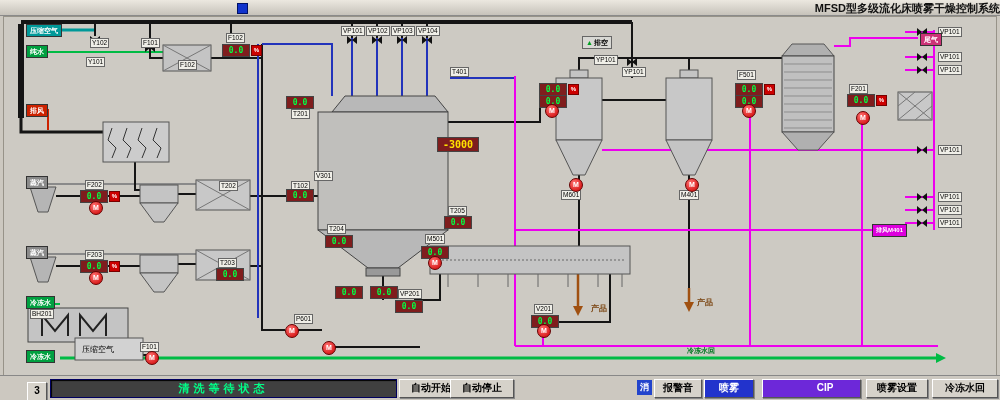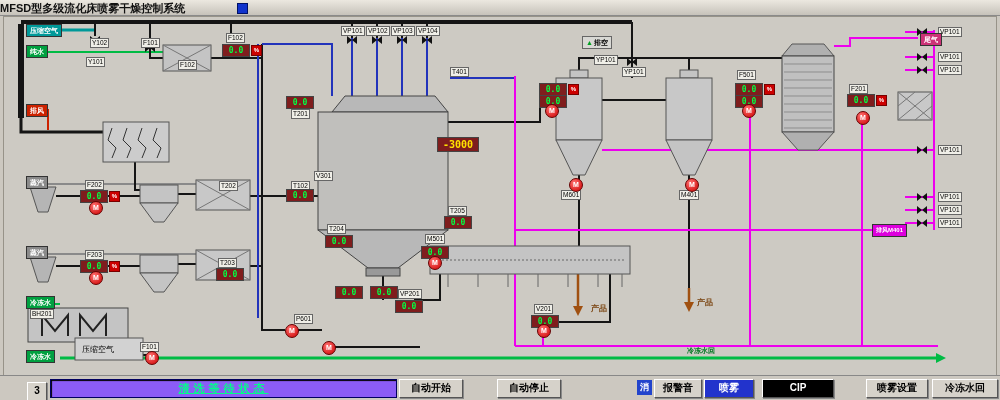--- a/index.html
+++ b/index.html
@@ -1,21 +1,21 @@
 <!DOCTYPE html>
 <html><head>
 <meta charset="utf-8">
 <style>
   html,body{margin:0;padding:0;background:#9a968e;}
   .screen{position:relative;width:1000px;height:400px;background:#ccc8c0;overflow:hidden;
           font-family:"Liberation Sans","DejaVu Sans",sans-serif;}
   
   .titlebar{position:absolute;left:0;top:0;width:1000px;height:15px;
             background:linear-gradient(#ece8e0,#c6c2ba);border-bottom:1px solid #8a8a8a;}
-  .titlebar .title{position:absolute;left:0;right:0;text-align:left;top:1px;
+  .titlebar .title{position:absolute;left:0;right:0;text-align:right;top:1px;
                    font-size:11px;font-weight:bold;color:#111;}
   .titlebar .company{position:absolute;right:6px;top:2px;font-size:9px;color:#222;}
   .appicon{position:absolute;left:237px;top:3px;width:9px;height:9px;background:#1133cc;border:1px solid #001166;}
   
   .frame{position:absolute;left:3px;top:16px;width:992px;height:358px;
          background:#cdcac3;border:1px solid #979389;}
   
   .tag{position:absolute;font-size:6.5px;line-height:8px;background:#f0efe8;border:1px solid #666;
        padding:0 1px;color:#000;white-space:nowrap;z-index:20;}
   
@@ -52,24 +52,24 @@
   .watermark span{color:#f01010;
       text-shadow:-2px -2px 0 #fff,2px -2px 0 #fff,-2px 2px 0 #fff,2px 2px 0 #fff,0 0 4px #fff;}
   .watermark .brand{font-size:36px;}
   .watermark .slogan{font-size:30px;margin-left:8px;text-decoration:underline;}
   
   .bottombar{position:absolute;left:0;top:375px;width:1000px;height:25px;background:#ccc8c0;border-top:1px solid #888;}
   .btn3d{position:absolute;height:17px;background:#d6d2ca;border-top:1px solid #fff;border-left:1px solid #fff;
          border-right:1px solid #555;border-bottom:1px solid #555;box-shadow:1px 1px 0 #888;
          font-size:10px;line-height:16px;font-weight:bold;text-align:center;color:#000;cursor:pointer;z-index:30;}
   .btn3d.blue{background:#2233cc;color:#fff;}
-  .btn3d.greenbtn{background:#000000;color:#fff;}
-  .marquee{position:absolute;left:50px;top:379px;width:345px;height:17px;background:#8b5cf6;
+  .btn3d.greenbtn{background:#6d28d9;color:#fff;padding-left:27px;}
+  .marquee{position:absolute;left:50px;top:379px;width:345px;height:17px;background:#404040;
            border:1px solid #000060;box-shadow:inset 1px 1px 1px #000;color:#00ff88;
-           font-size:11px;line-height:17px;font-weight:bold;text-align:center;letter-spacing:4px;z-index:30;text-decoration:underline;}
+           font-size:11px;line-height:17px;font-weight:bold;text-align:center;letter-spacing:4px;z-index:30;}
   .mutechip{position:absolute;left:637px;top:380px;width:15px;height:15px;background:#2244cc;color:#fff;
             font-size:9px;line-height:15px;text-align:center;font-weight:bold;z-index:31;cursor:pointer;}
   svg{position:absolute;left:0;top:0;z-index:10;}
 </style>
 </head>
 <body>
 
 <div class="screen">
 
   <div class="titlebar">
@@ -359,21 +359,21 @@
   <div class="pump" style="left:742px;top:104px">M</div>
   <div class="pump" style="left:856px;top:111px">M</div>
   <div class="pump" style="left:537px;top:324px">M</div>
   <div class="pump" style="left:428px;top:256px">M</div>
 
   <div class="bottombar">
     <div class="btn3d" style="left:27px;top:6px;width:18px">3</div>
   </div>
   <div class="marquee">清洗等待状态</div>
   <div class="btn3d" style="left:399px;top:379px;width:62px">自动开始</div>
-  <div class="btn3d" style="left:497px;top:379px;width:62px">自动停止</div>
+  <div class="btn3d" style="left:450px;top:379px;width:62px">自动停止</div>
   <div class="mutechip">消</div>
   <div class="btn3d" style="left:654px;top:379px;width:46px">报警音</div>
   <div class="btn3d blue" style="left:704px;top:379px;width:48px">喷雾</div>
   <div class="btn3d greenbtn" style="left:762px;top:379px;width:70px">CIP</div>
   <div class="btn3d" style="left:866px;top:379px;width:60px">喷雾设置</div>
   <div class="btn3d" style="left:932px;top:379px;width:64px">冷冻水回</div>
 
 </div>
 
 </body></html>

